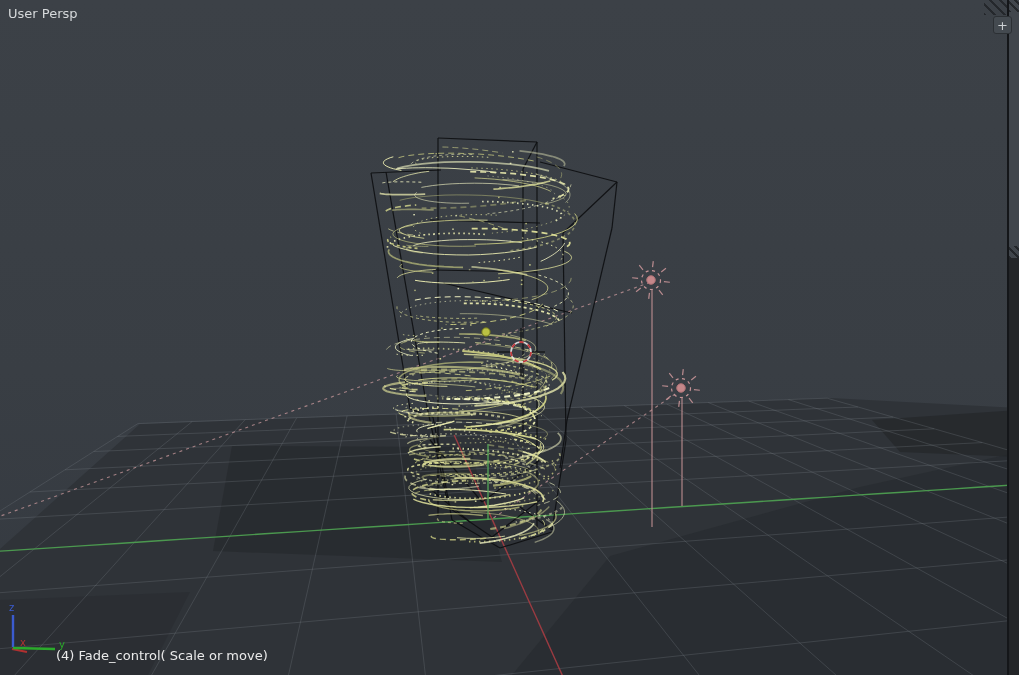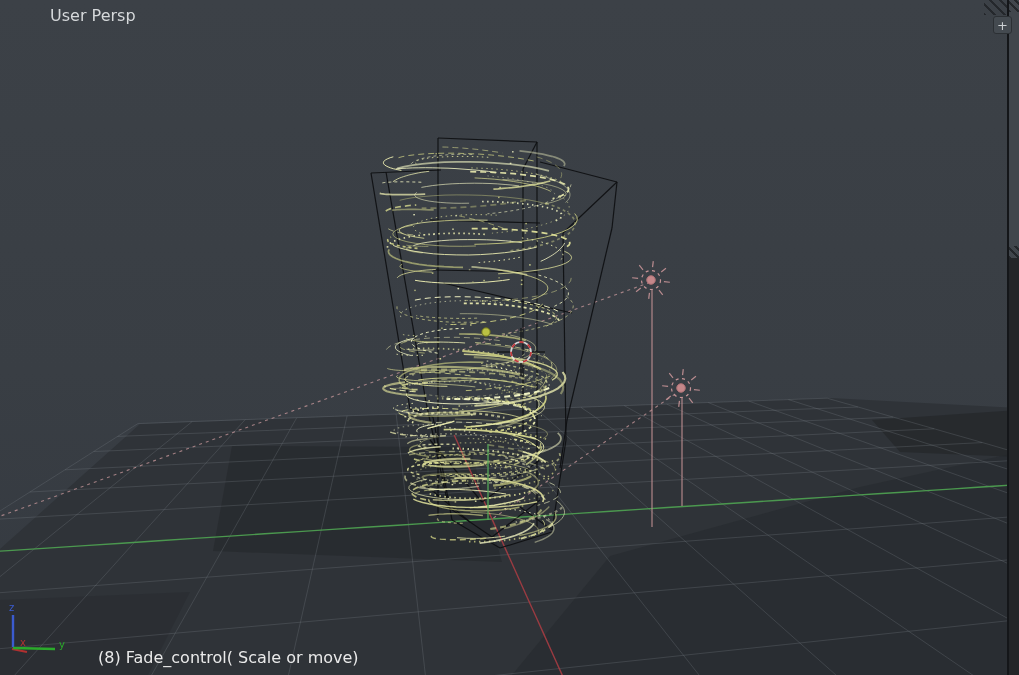--- a/index.html
+++ b/index.html
@@ -1,20 +1,20 @@
 <!DOCTYPE html>
 <html><head>
 <meta charset="utf-8">
 <style>
   html,body{margin:0;padding:0;background:#222;}
   #stage{position:relative;width:1019px;height:675px;overflow:hidden;
          font-family:"DejaVu Sans",sans-serif;
          background:linear-gradient(180deg,#3c4147 0%,#393e44 55%,#343940 100%);}
   #scene{position:absolute;left:0;top:0;z-index:1;display:block;}
-  .hud{position:absolute;z-index:3;font-size:16px;color:#d6d9db;white-space:pre;margin-left:42px;}
+  .hud{position:absolute;z-index:3;font-size:13px;color:#d6d9db;white-space:pre;}
   #view-label{left:8px;top:6px;}
   #obj-label{left:56px;top:648px;color:#eaeaea;}
   #corner-hatch{position:absolute;z-index:4;left:984px;top:0;width:26px;height:15px;
      background:repeating-linear-gradient(45deg,rgba(21,23,26,.6) 0 2px,transparent 2px 7px);}
   #add-btn{position:absolute;z-index:5;left:993px;top:16px;width:19px;height:18px;
      background:#444a50;color:#ccd0d3;border:1px solid #2c3034;border-radius:3px;
      font-size:13px;line-height:15px;text-align:center;padding:0;cursor:pointer;
      font-family:"DejaVu Sans",sans-serif;}
   #right-strip{position:absolute;z-index:4;right:0;top:0;width:10px;height:675px;
      border-left:2px solid #141619;}
@@ -428,21 +428,21 @@
         <line x1="12" y1="649" x2="27" y2="652" stroke="#b03030" stroke-width="2.2" stroke-opacity="1"></line>
         <line x1="13" y1="648" x2="55" y2="649" stroke="#2baa2b" stroke-width="2.4" stroke-opacity="1"></line>
         <text x="9" y="611" fill="#3b5bd0" font-size="10px" font-family="DejaVu Sans,sans-serif">z</text>
         <text x="20" y="646" fill="#b03030" font-size="10px" font-family="DejaVu Sans,sans-serif">x</text>
         <text x="59" y="648" fill="#2baa2b" font-size="10px" font-family="DejaVu Sans,sans-serif">y</text>
       </g>
     </svg>
 
   <div id="view-label" class="hud">User Persp</div>
 
-  <div id="obj-label" class="hud">(8) Fade_control( Scale or move)</div>
+  <div id="obj-label" class="hud">(4) Fade_control( Scale or move)</div>
 
   <div id="corner-hatch"></div>
 
   <button id="add-btn">+</button>
 
   <div id="right-strip">
     <div id="strip-top">
       <div class="strip-hatch hatch-t"></div>
       <div class="strip-hatch hatch-b"></div>
     </div>

